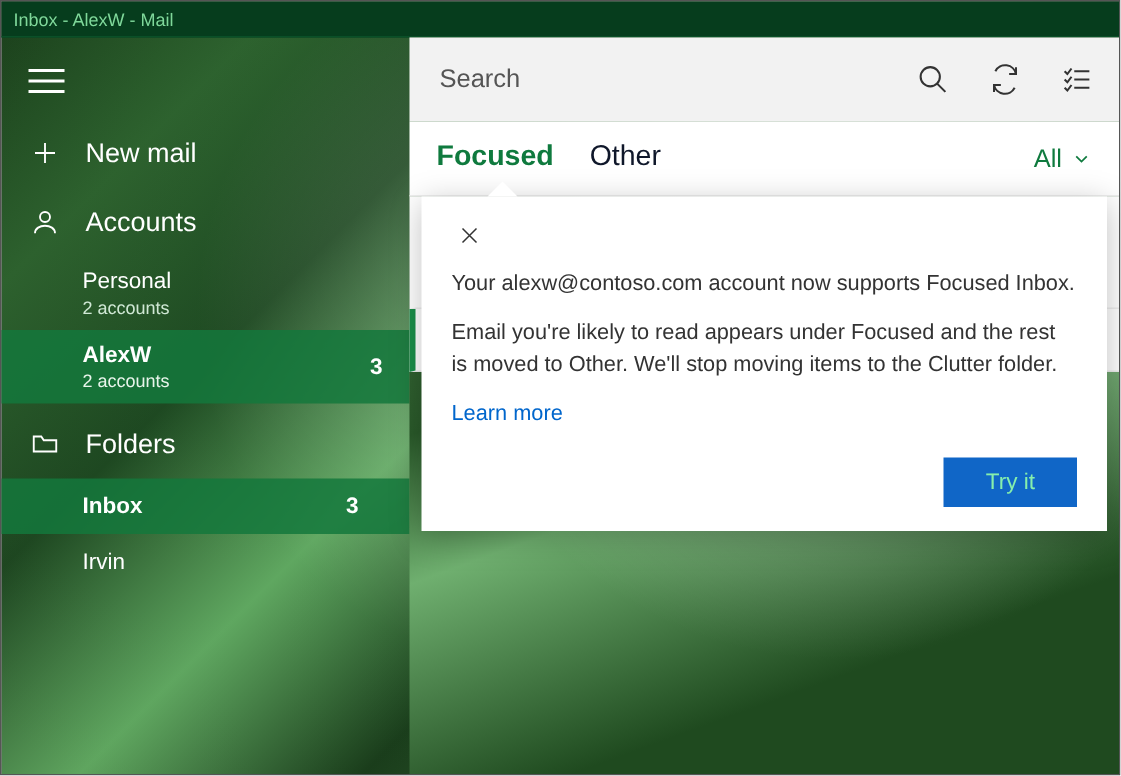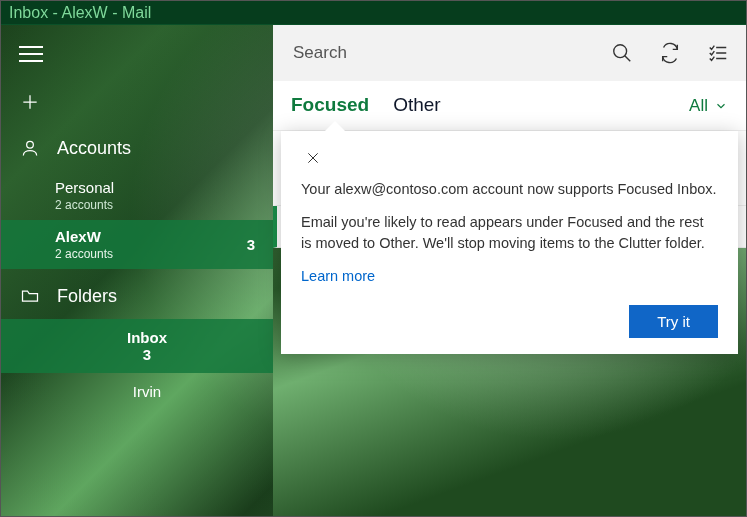--- a/index.html
+++ b/index.html
@@ -5,21 +5,21 @@
   * { box-sizing: border-box; margin: 0; padding: 0; }
   html, body { width: 747px; height: 517px; overflow: hidden; font-family: "Segoe UI", Arial, sans-serif; }
   .window {
     width: 747px; height: 517px; border: 1px solid #555; position: relative;
     background:
       radial-gradient(circle at 50% 40%, rgba(255,255,255,.25), rgba(0,60,20,.1) 50%, rgba(0,0,0,.5)),
       linear-gradient(135deg, #1a3d1a 0%, #2d5f2d 15%, #1e4520 30%, #5fa55f 45%, #1a3a1a 60%, #3a6a3a 80%, #0f2a0f 100%);
     background-blend-mode: screen, normal;
   }
   .titlebar {
-    height: 24px; background: #063d1d; color: #7fd89a; font-size: 16px;
+    height: 24px; background: #063d1d; color: #7fd89a; font-size: 12px;
     display: flex; align-items: center; padding-left: 8px;
     border-bottom: 1px solid #0a5028;
   }
   .body { display: flex; height: calc(100% - 24px); }
   .sidebar {
     width: 272px; color: #fff; padding-top: 6px;
     display: flex; flex-direction: column;
   }
   .hamburger { padding: 10px 18px 12px 18px; }
   .hamburger-lines { width: 24px; }
@@ -40,21 +40,21 @@
   .sub-meta { font-size: 12px; color: #d0e8d5; }
   .sub-count { font-size: 15px; }
   .sub-item.selected {
     background: rgba(20,120,60,.85);
     margin-left: -48px; padding-left: 54px;
     font-weight: 600;
   }
   .sub-item.selected .sub-meta { color: #e8f5eb; font-weight:400;}
   .folder-item {
     display:flex; justify-content:space-between; align-items:center;
-    padding: 10px 34px 10px 54px; font-size: 15px; cursor:pointer;flex-direction:column;
+    padding: 10px 34px 10px 54px; font-size: 15px; cursor:pointer;
   }
   .folder-item.selected {
     background: rgba(20,120,60,.85); font-weight:600;
   }
   .main {
     flex: 1; position: relative;
     background:
       radial-gradient(circle at 60% 30%, rgba(255,255,255,.4), rgba(0,0,0,.05) 60%),
       linear-gradient(160deg, #4a7a4a, #2a5a2a 40%, #6faf6f 55%, #1f4a1f 80%);
     background-blend-mode: screen, normal;
@@ -97,21 +97,21 @@
     border-bottom:10px solid #fff;
   }
   .popup-head { display:flex; justify-content:space-between; align-items:flex-start; margin-bottom:10px;}
   .popup-title { font-size:17px; color:#111;}
   .popup-close { font-size:20px; cursor:pointer; line-height:1; padding:0 4px;}
   .popup-body { font-size:14.5px; color:#333; line-height:1.45;}
   .popup-body p { margin-bottom:12px; }
   .popup-link { color:#0066cc; font-size:14.5px; cursor:pointer;}
   .popup-foot { display:flex; justify-content:flex-end; margin-top:18px;}
   .popup-btn {
-    background:#1066c7; color:#ffffff; border:none; padding:8px 28px;
+    background:#1066c7; color:#86efac; border:none; padding:8px 28px;
     font-size:15px; cursor:pointer;
   }
 </style>
 </head>
 <body>
 
 <div class="window">
 
   <div class="titlebar">
     <span>Inbox - AlexW - Mail</span>
@@ -127,20 +127,21 @@
             <div></div>
           </div>
       </div>
 
       <div class="nav-item">
         <span class="nav-icon">
           <svg viewBox="0 0 24 24" width="20" height="20">
               <path d="M12 4v16M4 12h16"></path>
             </svg>
         </span>
+        <span>New mail</span>
       </div>
 
       <div class="nav-item">
         <span class="nav-icon">
           <svg viewBox="0 0 24 24" width="20" height="20">
               <circle cx="12" cy="8" r="4"></circle>
               <path d="M4 21c0-4 4-6 8-6s8 2 8 6"></path>
             </svg>
         </span>
         <span>Accounts</span>

